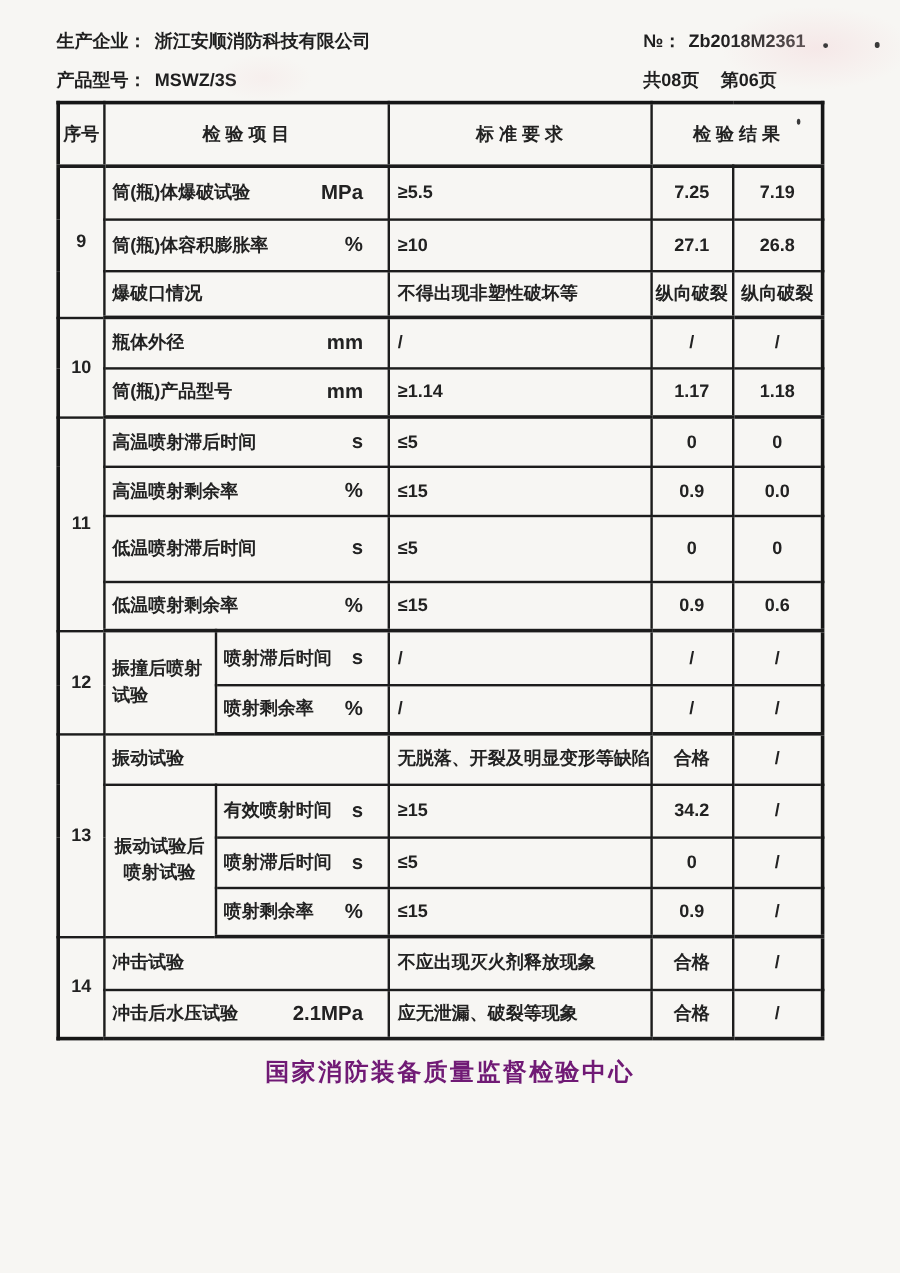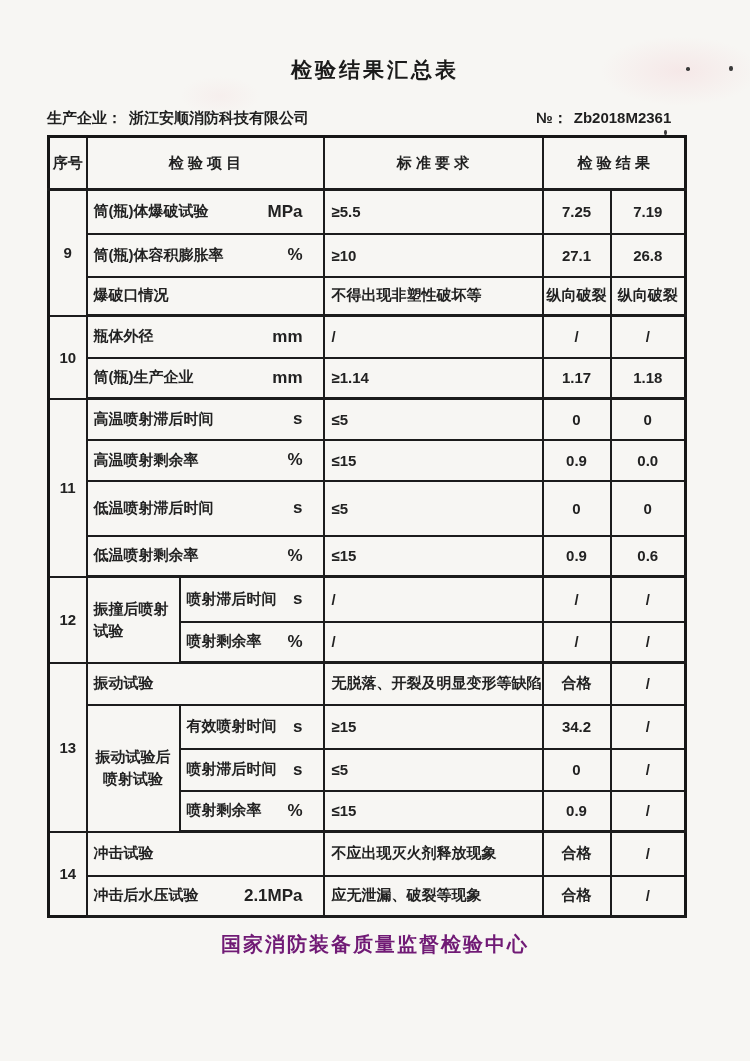--- a/index.html
+++ b/index.html
@@ -107,33 +107,42 @@
 <body>
 
 <div class="sheet">
 
   <div class="smudge m1"></div>
   <div class="smudge m2"></div>
   <div class="speck s1"></div>
   <div class="speck s2"></div>
   <div class="speck s3"></div>
 
-  <div class="doc-title">检验结果汇总表</div>
 
   <div class="info-row first">
     <div class="info-left">
       <span class="info-label">生产企业：</span>
       <span class="info-value">浙江安顺消防科技有限公司</span>
     </div>
     <div class="info-right">
       <span class="info-label">№：</span>
       <span class="info-value">Zb2018M2361</span>
     </div>
   </div>
 
+  <div class="info-row second">
+    <div class="info-left">
+      <span class="info-label">产品型号：</span>
+      <span class="info-value">MSWZ/3S</span>
+    </div>
+    <div class="info-right">
+      <span>共08页</span>
+      <span class="pages-current">第06页</span>
+    </div>
+  </div>
 
   <table class="results">
     <colgroup>
       <col style="width:38px">
         <col style="width:93px">
         <col style="width:144px">
       <col style="width:219px">
         <col style="width:68px">
         <col style="width:75px">
     </colgroup>
@@ -188,21 +197,21 @@
               <span class="unit">mm</span>
             </div>
       </td>
       <td class="std">/</td>
       <td class="res">/</td>
       <td class="res">/</td>
     </tr>
     <tr class="group-end" style="height:41px">
       <td class="item" colspan="2">
         <div class="item-flex">
-              <span>筒(瓶)生产企业</span>
+              <span>筒(瓶)产品型号</span>
               <span class="unit">mm</span>
             </div>
       </td>
       <td class="std">≥1.14</td>
       <td class="res">1.17</td>
       <td class="res">1.18</td>
     </tr>
 
     <tr style="height:41px">
       <td class="no" rowspan="4">11</td>

